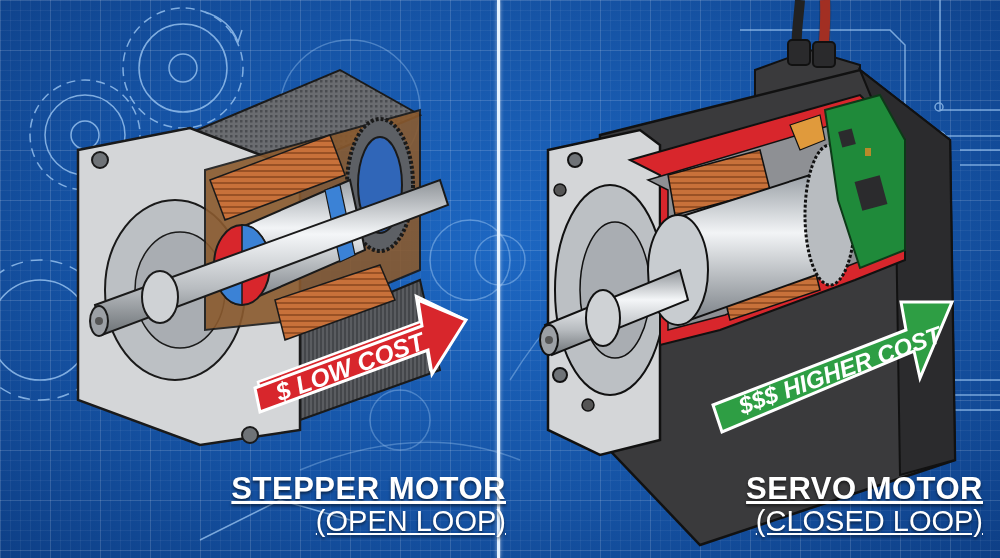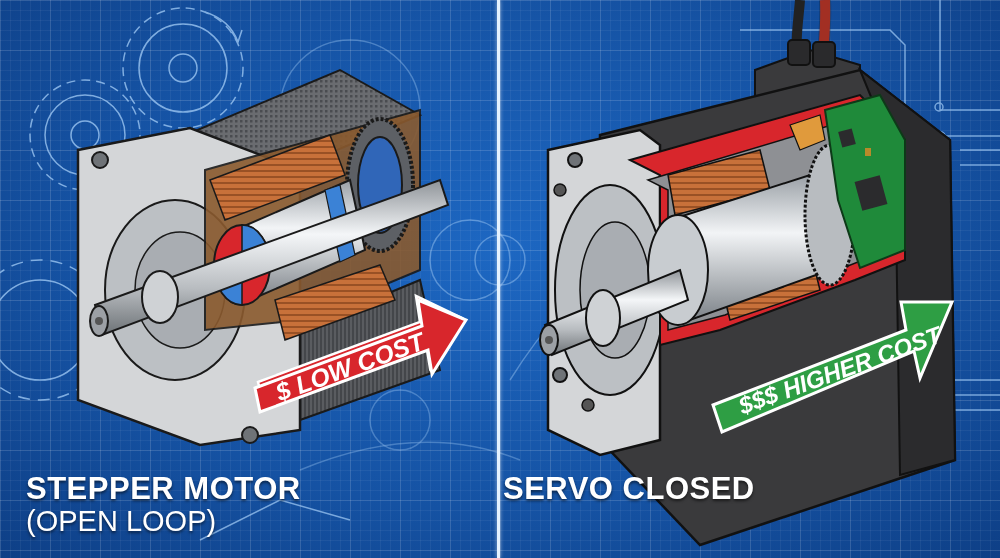--- a/index.html
+++ b/index.html
@@ -6,21 +6,21 @@
   body{width:1000px;height:558px;overflow:hidden;background:#1656a8;font-family:"Liberation Sans",sans-serif;}
   .stage{position:relative;width:1000px;height:558px;overflow:hidden;
     background:
       linear-gradient(rgba(255,255,255,0.10) 1px,transparent 1px) 0 0/50px 50px,
       linear-gradient(90deg,rgba(255,255,255,0.10) 1px,transparent 1px) 0 0/50px 50px,
       linear-gradient(rgba(255,255,255,0.05) 1px,transparent 1px) 0 0/10px 10px,
       linear-gradient(90deg,rgba(255,255,255,0.05) 1px,transparent 1px) 0 0/10px 10px,
       radial-gradient(ellipse at 50% 45%,#1d67c2 0%,#1552a3 60%,#0e3f86 100%);}
   svg.art{position:absolute;left:0;top:0;}
   .divider{position:absolute;left:497px;top:0;width:3px;height:558px;background:#e6f3ff;box-shadow:0 0 4px rgba(255,255,255,0.6);}
-  .caption{position:absolute;width:480px;text-align:left;color:#fff;text-shadow:0 2px 3px rgba(0,0,0,0.55);}
+  .caption{position:absolute;width:480px;text-align:right;color:#fff;text-shadow:0 2px 3px rgba(0,0,0,0.55);text-decoration:underline;}
   .caption .title{font-weight:700;font-size:31px;letter-spacing:0.5px;line-height:34px;}
   .caption .sub{font-weight:400;font-size:29px;line-height:30px;}
   .cap-left{left:26px;top:472px;}
   .cap-right{left:503px;top:472px;}
   .badge{position:absolute;color:#fff;font-weight:700;font-style:italic;white-space:nowrap;transform-origin:0 0;}
   .badge-low{left:272px;top:380px;font-size:25px;transform:rotate(-20deg);}
   .badge-high{left:735px;top:394px;font-size:24px;transform:rotate(-20deg);}
 </style>
 </head>
 <body>
@@ -172,15 +172,16 @@
   <div class="divider"></div>
 
   <div class="badge badge-low">$ LOW COST</div>
   <div class="badge badge-high">$$$ HIGHER COST</div>
 
   <div class="caption cap-left">
     <div class="title">STEPPER MOTOR</div>
     <div class="sub">(OPEN LOOP)</div>
   </div>
   <div class="caption cap-right">
-    <div class="title">SERVO CLOSED</div>
+    <div class="title">SERVO MOTOR</div>
+    <div class="sub">(CLOSED LOOP)</div>
   </div>
 </div>
 
 </body></html>

